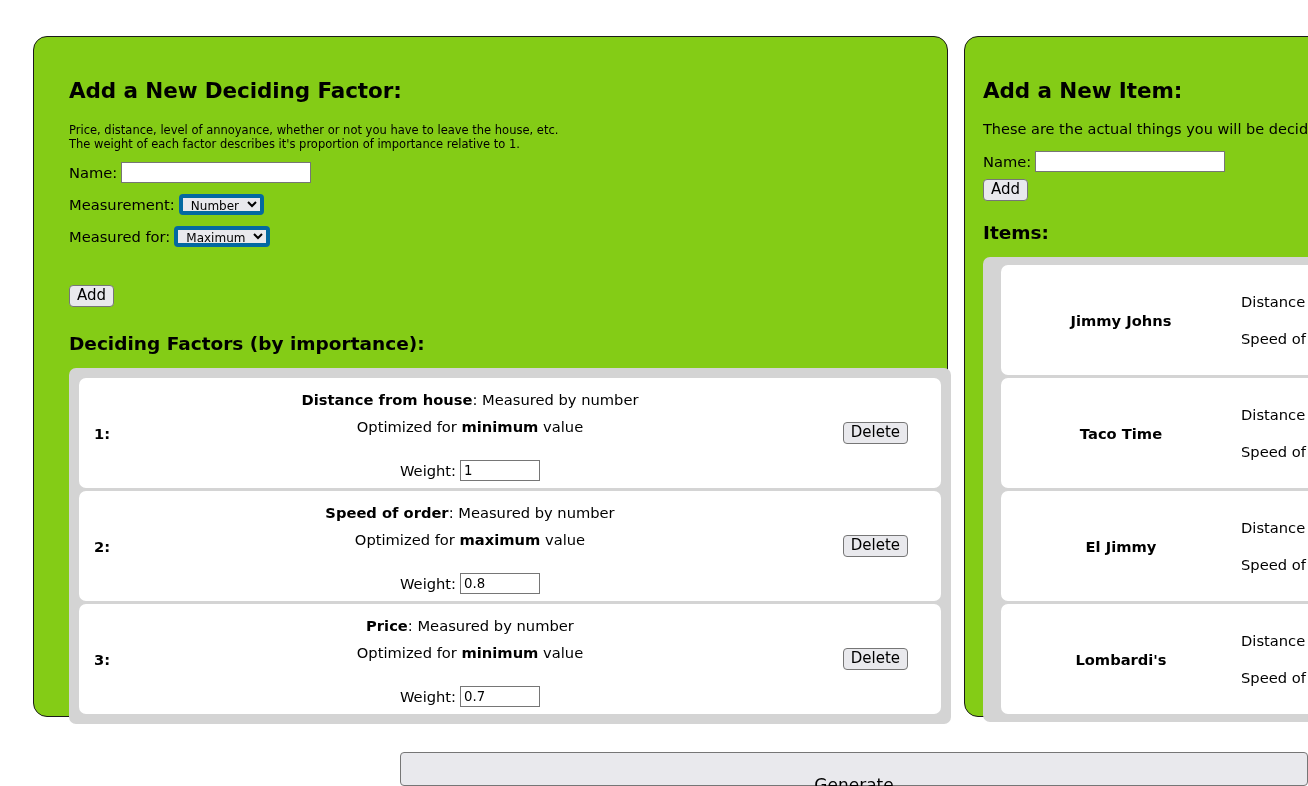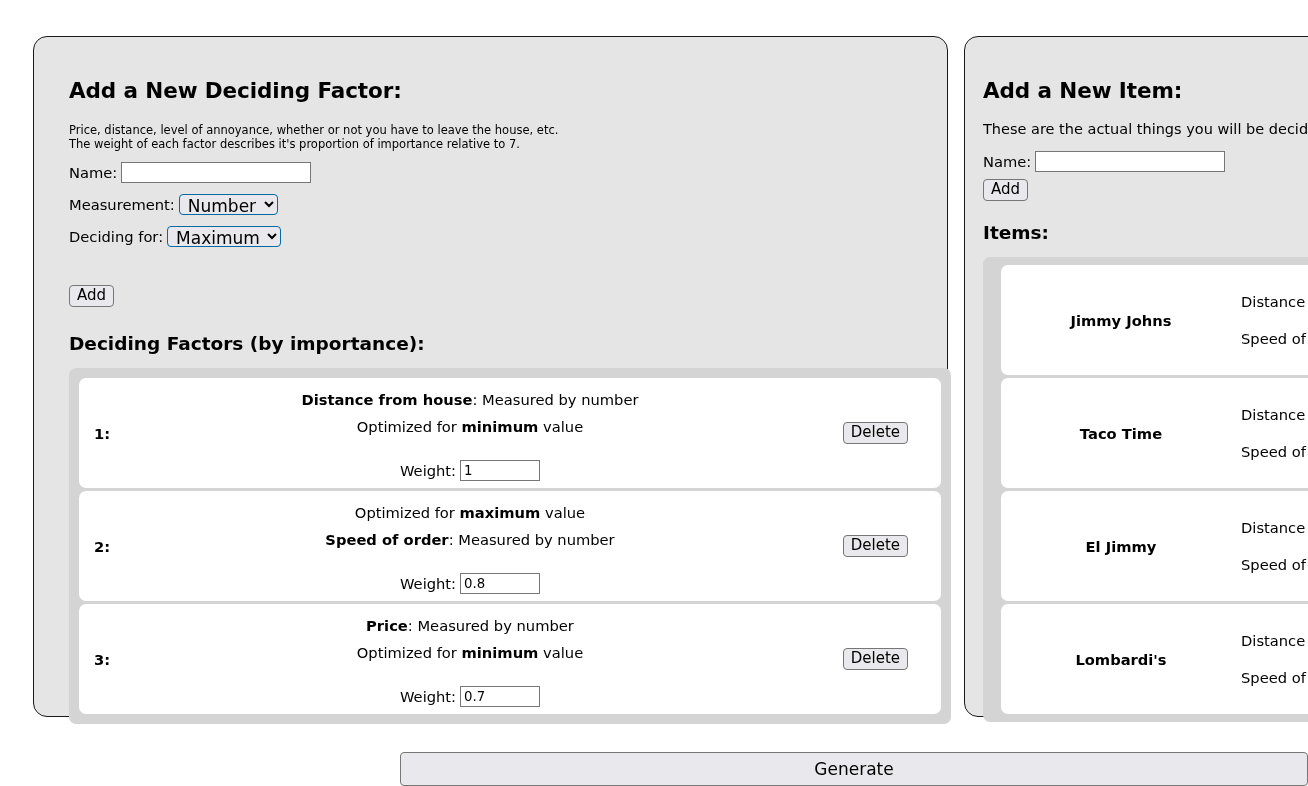--- a/index.html
+++ b/index.html
@@ -19,21 +19,21 @@
     position: absolute;
     left: 33px; top: 36px;
     display: flex;
     gap: 16px;
     align-items: flex-start;
   }
 
   .panel {
     border: 1px solid #1a1a1a;
     border-radius: 14px;
-    background: #e5e5e5;
+    background: #84cc16;
     padding: 18px 18px 18px 18px;
   }
   .panel-left  { width: 915px; height: 681px; }
   .panel-right { width: 510px; height: 681px; }
 
   h2.panel-title {
     font-size: 21.5px;
     font-weight: bold;
     margin: 23px 0 0 17px;
     letter-spacing: -0.1px;
@@ -64,24 +64,24 @@
     width: 190px;
     padding: 1px 3px;
     border: 1px solid #767676;
     background: #ffffff;
     border-radius: 0;
   }
   .panel-right input.text-input { width: 190px; }
 
   select.sel {
     font-family: "DejaVu Sans", sans-serif;
-    font-size: 17px;
+    font-size: 12px;
     height: 21px;
     padding: 0 4px;
-    border: 1px solid #0369a1;
+    border: 4px solid #0369a1;
     border-radius: 4px;
     background: #e9e9ed;
     color: #000;
   }
 
   button.btn {
     font-family: "DejaVu Sans", sans-serif;
     font-size: 15px;
     padding: 1px 7px 2px 7px;
     border: 1px solid #767676;
@@ -213,51 +213,51 @@
     height: 34px;
     border: 1px solid #767676;
     border-radius: 4px;
     background: #e9e9ed;
     font-family: "DejaVu Sans", sans-serif;
     font-size: 17px;
     color: #000;
     text-align: center;
     line-height: 32px;
     cursor: pointer;
-    padding: 0;
+    padding: 16px;
   }
 </style>
 </head>
 <body>
 
 <div id="page">
 
   <div class="panels">
 
     <section class="panel panel-left">
 
       <h2 class="panel-title">Add a New Deciding Factor:</h2>
 
       <p class="blurb">Price, distance, level of annoyance, whether or not you have to leave the house, etc.
-The weight of each factor describes it's proportion of importance relative to 7.</p>
+The weight of each factor describes it's proportion of importance relative to 1.</p>
 
       <div class="field-row">
         <label>Name:</label>
         <input class="text-input" type="text" placeholder="" style="">
       </div>
 
       <div class="field-row">
         <label>Measurement:</label>
         <select class="sel">
           <option>Number</option>
         </select>
       </div>
 
       <div class="field-row">
-        <label>Deciding for:</label>
+        <label>Measured for:</label>
         <select class="sel">
           <option>Maximum</option>
         </select>
       </div>
 
       <div class="add-btn-wrap">
         <button class="btn">Add</button>
       </div>
 
       <h3 class="sub-title">Deciding Factors (by importance):</h3>
@@ -271,22 +271,22 @@
               <div class="weight-row">
                 <span>Weight:</span>
                 <input type="number" class="num-input" value="1" style="">
               </div>
             </div>
             <div class="delete-wrap"><button class="btn">Delete</button></div>
           </div>
           <div class="factor-card">
             <div class="factor-index">2:</div>
             <div class="factor-body">
+              <div class="factor-line"><b>Speed of order</b><span>: Measured by number</span></div>
               <div class="factor-line"><span>Optimized for </span><b>maximum</b><span> value</span></div>
-              <div class="factor-line"><b>Speed of order</b><span>: Measured by number</span></div>
               <div class="weight-row">
                 <span>Weight:</span>
                 <input type="number" class="num-input" value="0.8" style="">
               </div>
             </div>
             <div class="delete-wrap"><button class="btn">Delete</button></div>
           </div>
           <div class="factor-card">
             <div class="factor-index">3:</div>
             <div class="factor-body">

